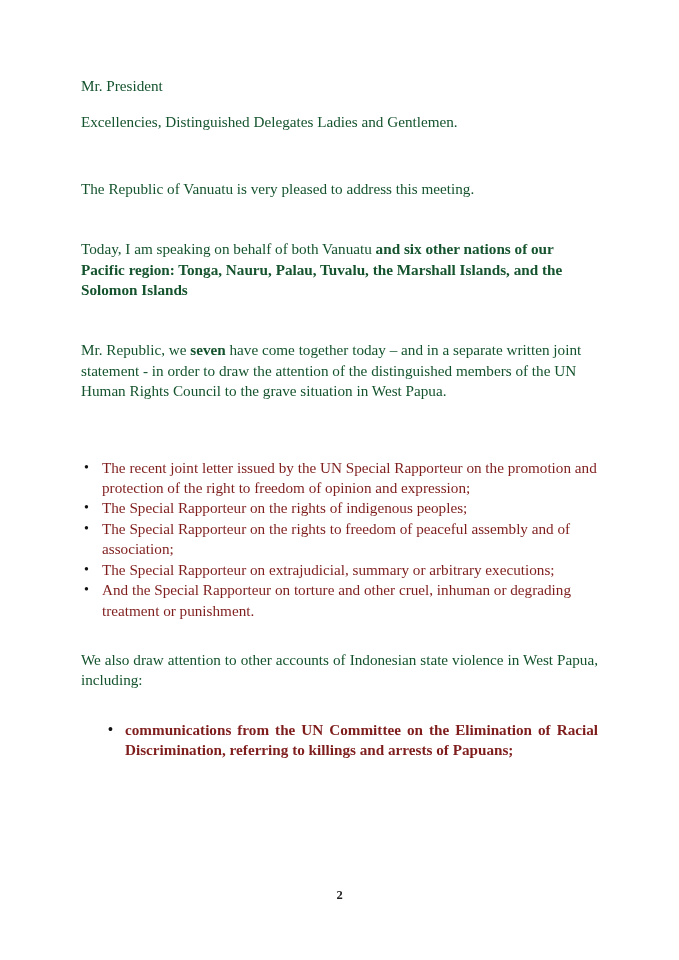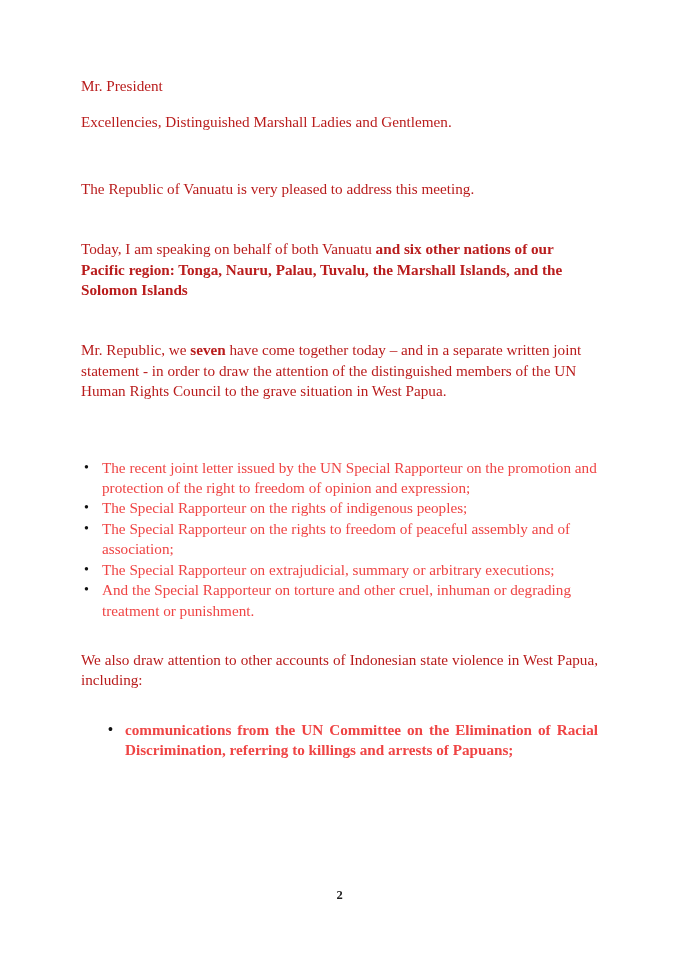--- a/index.html
+++ b/index.html
@@ -26,21 +26,21 @@
   .body-area {
     position: absolute;
     left: 81px;
     top: 76px;
     width: 517px;
   }
   p.para {
     margin: 0;
     font-size: 15.2px;
     line-height: 20.4px;
-    color: #b91c1c;
+    color: #14532d;
     text-align: left;
   }
   p.justified {
     text-align: justify;
     text-justify: inter-word;
   }
   .gap-sm { height: 16px; }
   .gap-md { height: 29px; }
   .gap-lg { height: 40px; }
   .gap-xl { height: 46px; }
@@ -48,21 +48,21 @@
 
   ul.bullets {
     list-style: none;
     margin: 0;
     padding: 0;
   }
   ul.bullets > li {
     position: relative;
     font-size: 15.2px;
     line-height: 20.4px;
-    color: #ef4444;
+    color: #7f1d1d;
     padding-left: 21px;
     margin: 0;
     text-align: left;
   }
   ul.bullets > li::before {
     content: "\2022";
     position: absolute;
     left: 3px;
     top: 0;
     font-size: 14px;
@@ -97,21 +97,21 @@
 <body>
 
 <div class="page">
 
   <div class="body-area">
 
     <p class="para">Mr. President</p>
 
     <div class="gap-sm"></div>
 
-    <p class="para">Excellencies, Distinguished Marshall Ladies and Gentlemen.</p>
+    <p class="para">Excellencies, Distinguished Delegates Ladies and Gentlemen.</p>
 
     <div class="gap-xl"></div>
 
     <p class="para">The Republic of Vanuatu is very pleased to address this meeting.</p>
 
     <div class="gap-lg"></div>
 
     <p class="para"><span>Today, I am speaking on behalf of both Vanuatu </span><b>and six other nations of our Pacific region: Tonga, Nauru, Palau, Tuvalu, the Marshall Islands, and the Solomon Islands</b></p>
 
     <div class="gap-lg"></div>

